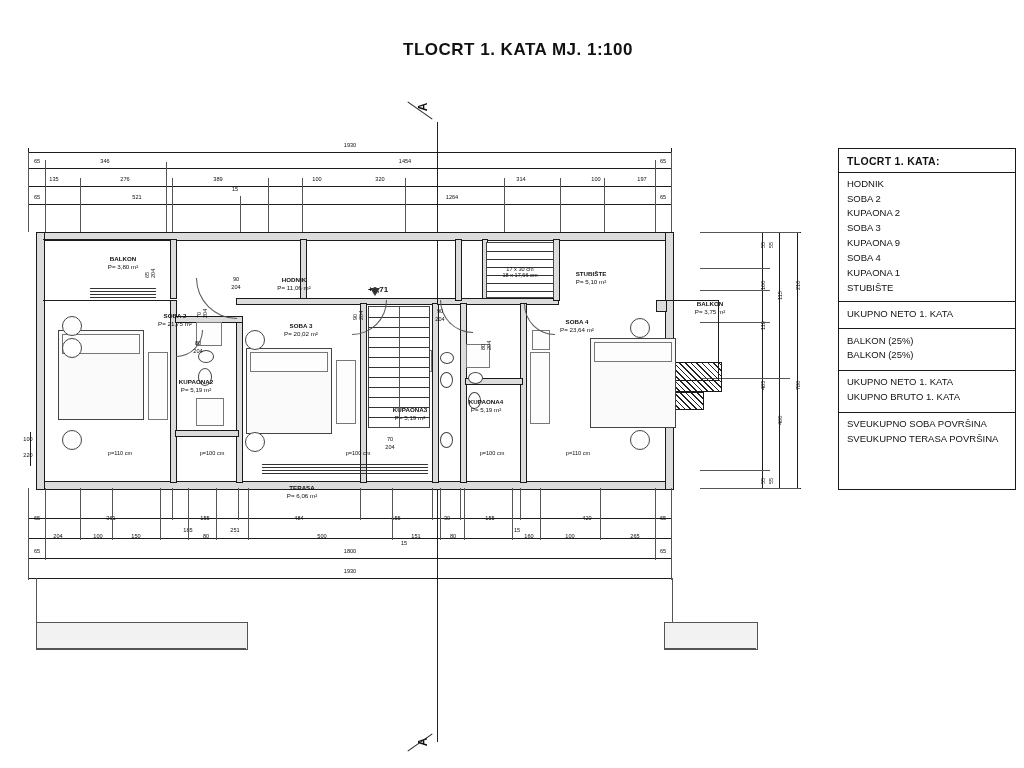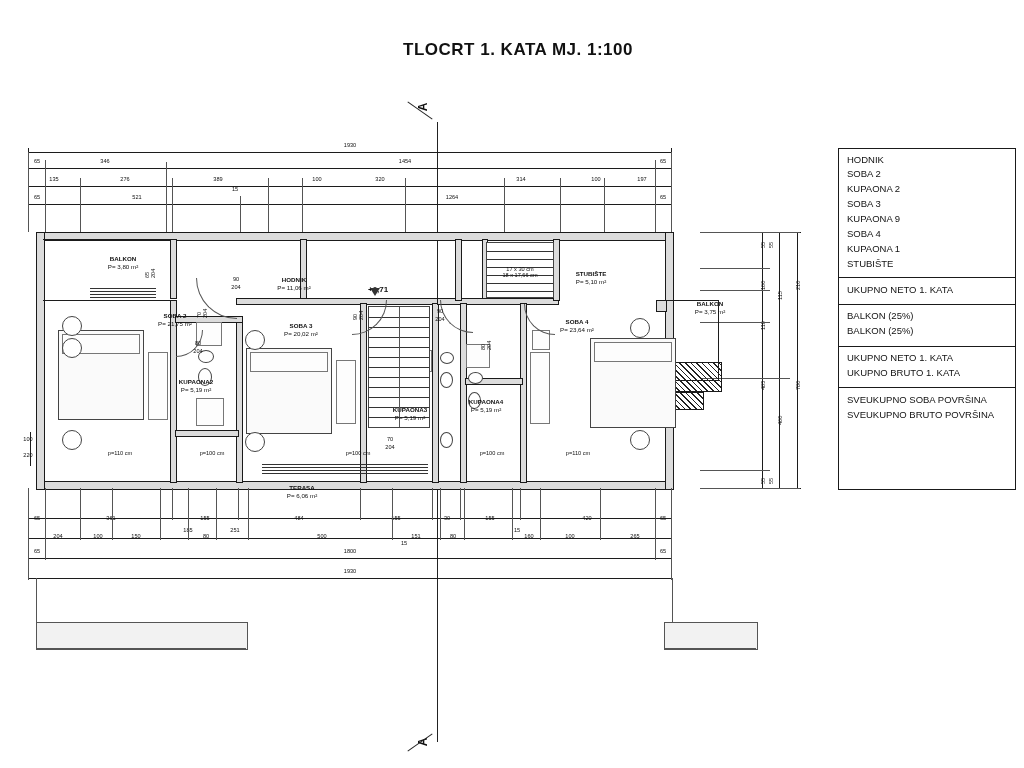--- a/index.html
+++ b/index.html
@@ -73,20 +73,21 @@
   .stairline{background:#333;height:1px;}
 </style>
 </head>
 <body>
 
 <div class="canvas">
 
   <div class="abs plan-title">TLOCRT 1. KATA  MJ. 1:100</div>
 
   <div class="abs legend">
+    <div class="lg-title">TLOCRT 1. KATA:</div>
     <div class="lg-list">
       <div class="lg-row">HODNIK</div>
       <div class="lg-row">SOBA 2</div>
       <div class="lg-row">KUPAONA 2</div>
       <div class="lg-row">SOBA 3</div>
       <div class="lg-row">KUPAONA 9</div>
       <div class="lg-row">SOBA 4</div>
       <div class="lg-row">KUPAONA 1</div>
       <div class="lg-row">STUBIŠTE</div>
     </div>
@@ -100,21 +101,21 @@
       <div class="lg-row">BALKON (25%)</div>
     </div>
     <div class="lg-sep"></div>
     <div class="lg-block">
       <div class="lg-row">UKUPNO NETO 1. KATA</div>
       <div class="lg-row">UKUPNO BRUTO 1. KATA</div>
     </div>
     <div class="lg-sep"></div>
     <div class="lg-block">
       <div class="lg-row">SVEUKUPNO SOBA POVRŠINA</div>
-      <div class="lg-row">SVEUKUPNO BRUTO POVRŠINA</div>
+      <div class="lg-row">SVEUKUPNO TERASA POVRŠINA</div>
     </div>
   </div>
 
   <div class="abs ln-v" style="left:437px;top:122px;height:620px;background:#222;"></div>
   <div class="abs" style="left:419px;top:100px;width:16px;height:16px;">
     <div class="abs axis-lbl" style="left:0;top:0;">A</div>
   </div>
   <div class="abs" style="left:405px;top:110px;width:30px;height:1px;background:#222;transform:rotate(35deg);"></div>
   <div class="abs" style="left:419px;top:735px;width:16px;height:16px;">
     <div class="abs axis-lbl" style="left:0;top:0;">A</div>

